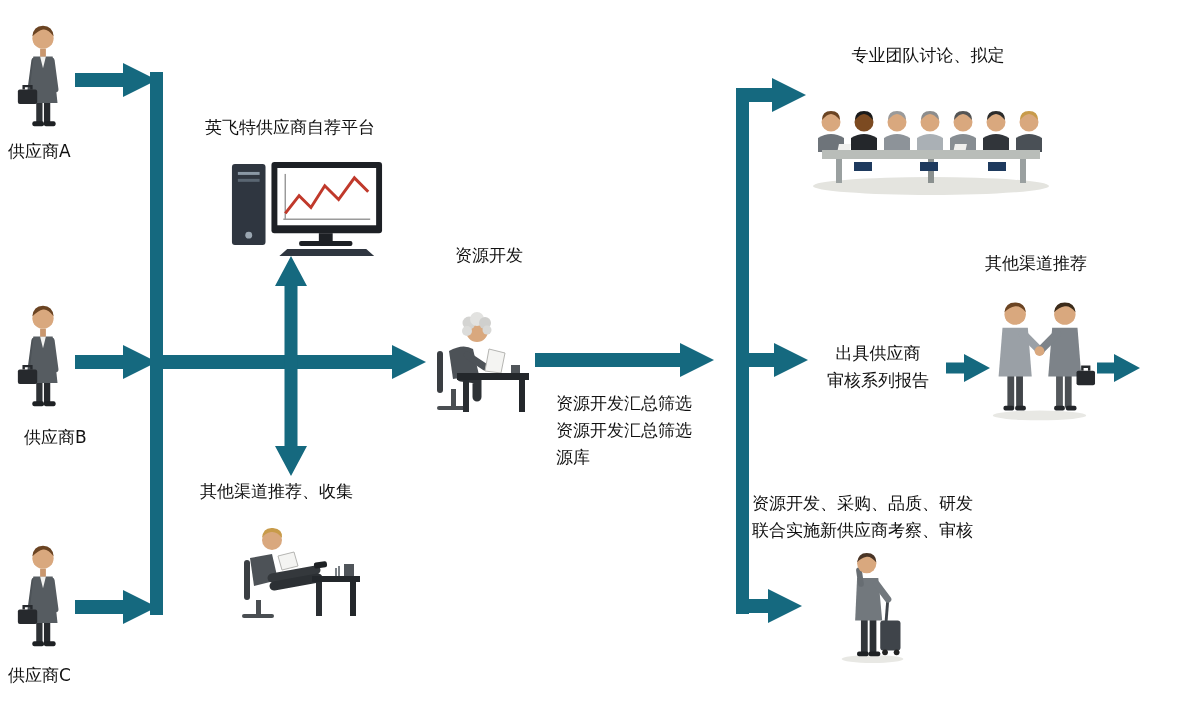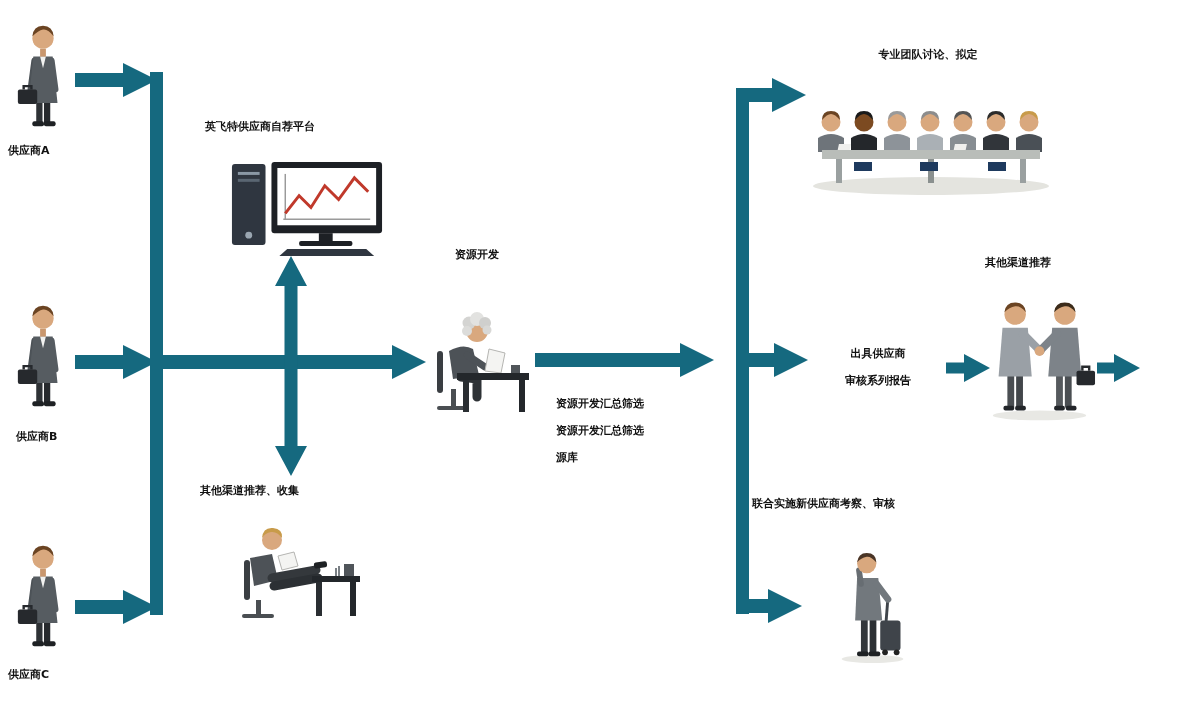--- a/index.html
+++ b/index.html
@@ -1,21 +1,21 @@
 <!DOCTYPE html>
 <html style="--arrow-color: #15697f;"><head>
 <meta charset="utf-8">
 <style>
   html,body{margin:0;padding:0;background:#fff;}
   .stage{
     position:relative;width:1200px;height:720px;background:#ffffff;overflow:hidden;
     font-family:"DejaVu Sans","Liberation Sans",sans-serif;color:#1b1b1b;
   }
   .abs{position:absolute;}
-  .label{position:absolute;font-size:11px;line-height:26px;white-space:nowrap;color:#111;font-weight:bold;}
+  .label{position:absolute;font-size:17px;line-height:26px;white-space:nowrap;color:#111;}
   .label.multi{white-space:normal;}
   .center{text-align:center;}
   .arrow-fill{fill:var(--arrow-color,#15697f);}
   svg{display:block;}
 </style>
 </head>
 <body>
 
 <div class="stage">
 
@@ -54,21 +54,21 @@
   </svg>
 
   <svg class="abs" style="left:12px;top:16px" width="62" height="116" viewBox="0 0 64 120">
       <use href="#figure-supplier"></use>
     </svg>
   <div class="label" style="left:8px;top:138px">供应商A</div>
 
   <svg class="abs" style="left:12px;top:296px" width="62" height="116" viewBox="0 0 64 120">
       <use href="#figure-supplier"></use>
     </svg>
-  <div class="label" style="left:16px;top:424px">供应商B</div>
+  <div class="label" style="left:24px;top:424px">供应商B</div>
 
   <svg class="abs" style="left:12px;top:536px" width="62" height="116" viewBox="0 0 64 120">
       <use href="#figure-supplier"></use>
     </svg>
   <div class="label" style="left:8px;top:662px">供应商C</div>
 
   <div class="label" style="left:205px;top:114px">英飞特供应商自荐平台</div>
   <svg class="abs" style="left:228px;top:158px" width="158" height="99" viewBox="0 0 160 100">
     <rect x="4" y="6" width="34" height="82" rx="3" fill="#2f3640"></rect>
     <rect x="10" y="14" width="22" height="3" fill="#8a98a5"></rect>
@@ -215,20 +215,21 @@
       <path d="M72 20 Q73 10 83 10 Q93 10 94 20 Q88 13 83 14 Q77 15 72 20 Z" fill="#3b2b1a"></path>
       <path d="M75 42 L57 60" stroke="#7d8389" stroke-width="8" stroke-linecap="round"></path>
       <rect x="95" y="80" width="19" height="15" rx="2" fill="#26292d"></rect>
       <path d="M101 80 v-4 h7 v4" fill="none" stroke="#26292d" stroke-width="2.5"></path>
     </g>
     <circle cx="57" cy="60" r="5" fill="#d9a87e"></circle>
   </svg>
 
 
   <div class="label multi" style="left:752px;top:490px;width:240px;line-height:27px">
+    <div>资源开发、采购、品质、研发</div>
     <div>联合实施新供应商考察、审核</div>
   </div>
   <svg class="abs" style="left:832px;top:548px" width="82" height="118" viewBox="0 0 85 120">
     <ellipse cx="42" cy="114" rx="32" ry="4" fill="#e8e8e4"></ellipse>
     <g>
       <line x1="58" y1="50" x2="56" y2="76" stroke="#3f444a" stroke-width="3"></line>
       <rect x="50" y="74" width="21" height="31" rx="3" fill="#3f444a"></rect>
       <circle cx="55" cy="107" r="3" fill="#222"></circle>
       <circle cx="67" cy="107" r="3" fill="#222"></circle>
     </g>

